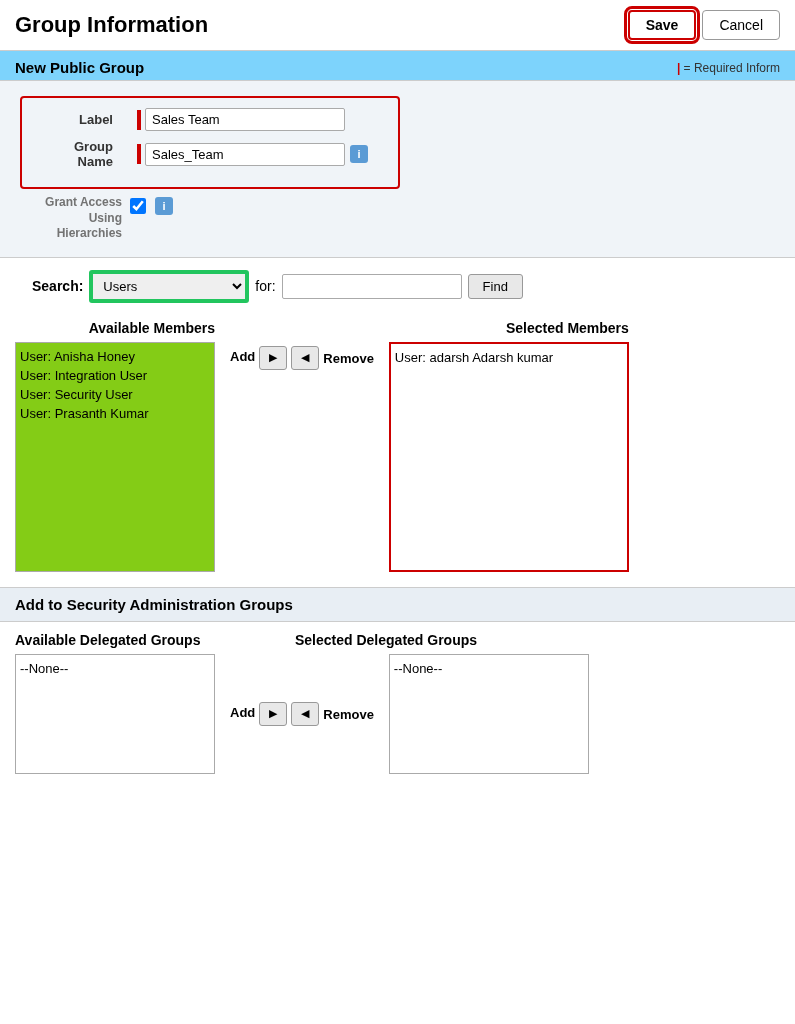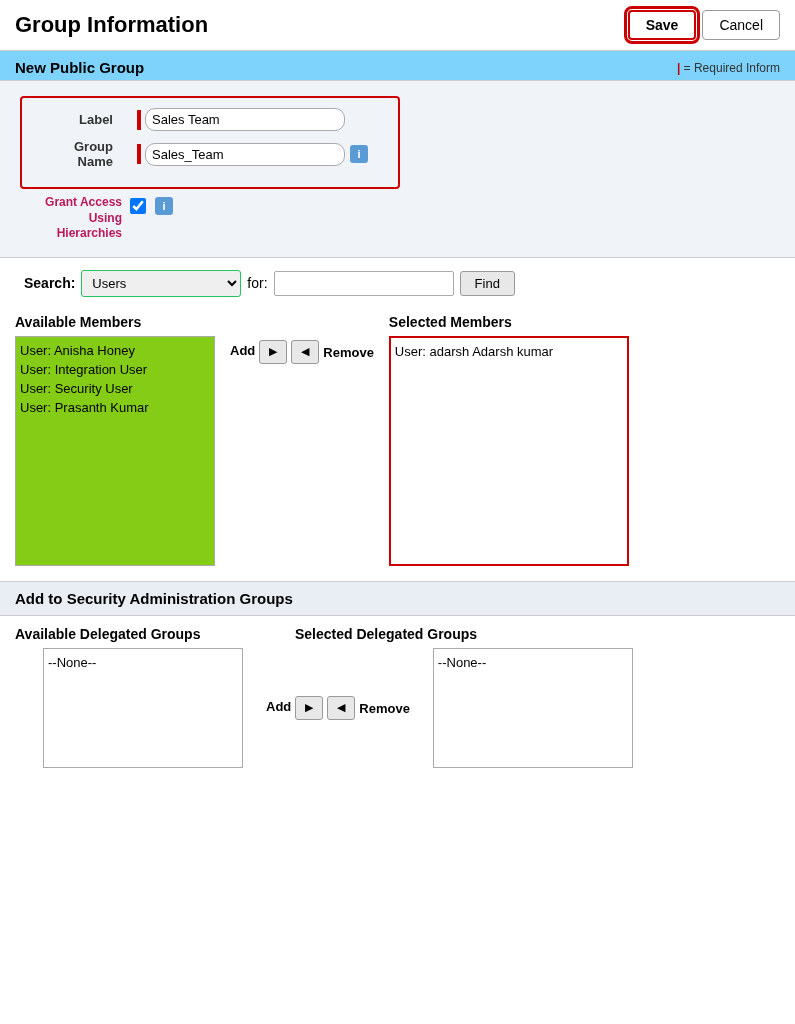--- a/index.html
+++ b/index.html
@@ -87,21 +87,21 @@
     }
     .required-bar {
       width: 4px;
       height: 20px;
       background: #cc0000;
       margin-right: 4px;
       flex-shrink: 0;
     }
     .form-input {
       border: 1px solid #aaa;
-      border-radius: 10px;
+      border-radius: 2px;
       padding: 3px 6px;
       font-size: 13px;
       width: 200px;
     }
     .info-icon {
       display: inline-flex;
       align-items: center;
       justify-content: center;
       width: 18px;
       height: 18px;
@@ -120,52 +120,52 @@
       display: flex;
       align-items: flex-start;
       margin-top: 6px;
       padding-left: 10px;
     }
     .grant-label {
       text-align: right;
       width: 100px;
       font-weight: bold;
       font-size: 12px;
-      color: #be185d;
+      color: #737373;
       padding-right: 8px;
       line-height: 1.3;
     }
     .grant-controls {
       display: flex;
       align-items: center;
       gap: 4px;
       padding-top: 2px;
     }
     .checkbox-input {
       width: 16px;
       height: 16px;
       cursor: pointer;
     }
 
     
     .search-bar {
       display: flex;
       align-items: center;
-      padding: 12px 24px;
+      padding: 12px 32px;
       gap: 6px;
       background: #fff;
     }
     .search-label {
       font-weight: bold;
       font-size: 14px;
     }
     .search-select {
       padding: 4px 6px;
       font-size: 13px;
-      border: 1px solid #22c55e;
+      border: 4px solid #22c55e;
       border-radius: 3px;
       width: 160px;
       cursor: pointer;
     }
     .for-label {
       font-size: 14px;
     }
     .search-for-input {
       border: 1px solid #aaa;
       border-radius: 2px;
@@ -188,20 +188,21 @@
       background: #fff;
     }
     .members-layout {
       display: flex;
       align-items: flex-start;
       gap: 0;
     }
     .members-col {
       display: flex;
       flex-direction: column;
+      align-items: flex-end;
     }
     .members-col-header {
       font-weight: bold;
       font-size: 14px;
       margin-bottom: 6px;
     }
     .members-list {
       border: 1px solid #aaa;
       background: #84cc16;
       width: 200px;
@@ -262,22 +263,21 @@
     }
 
     
     .delegated-section {
       padding: 10px 15px 15px 15px;
       background: #fff;
     }
     .delegated-layout {
       display: flex;
       align-items: flex-start;
-      gap: 8px;
-      margin-left: 28px;
+      gap: 0;
     }
     .delegated-list {
       border: 1px solid #aaa;
       background: #fff;
       width: 200px;
       height: 120px;
       overflow-y: auto;
       padding: 4px;
       font-size: 13px;
     }

